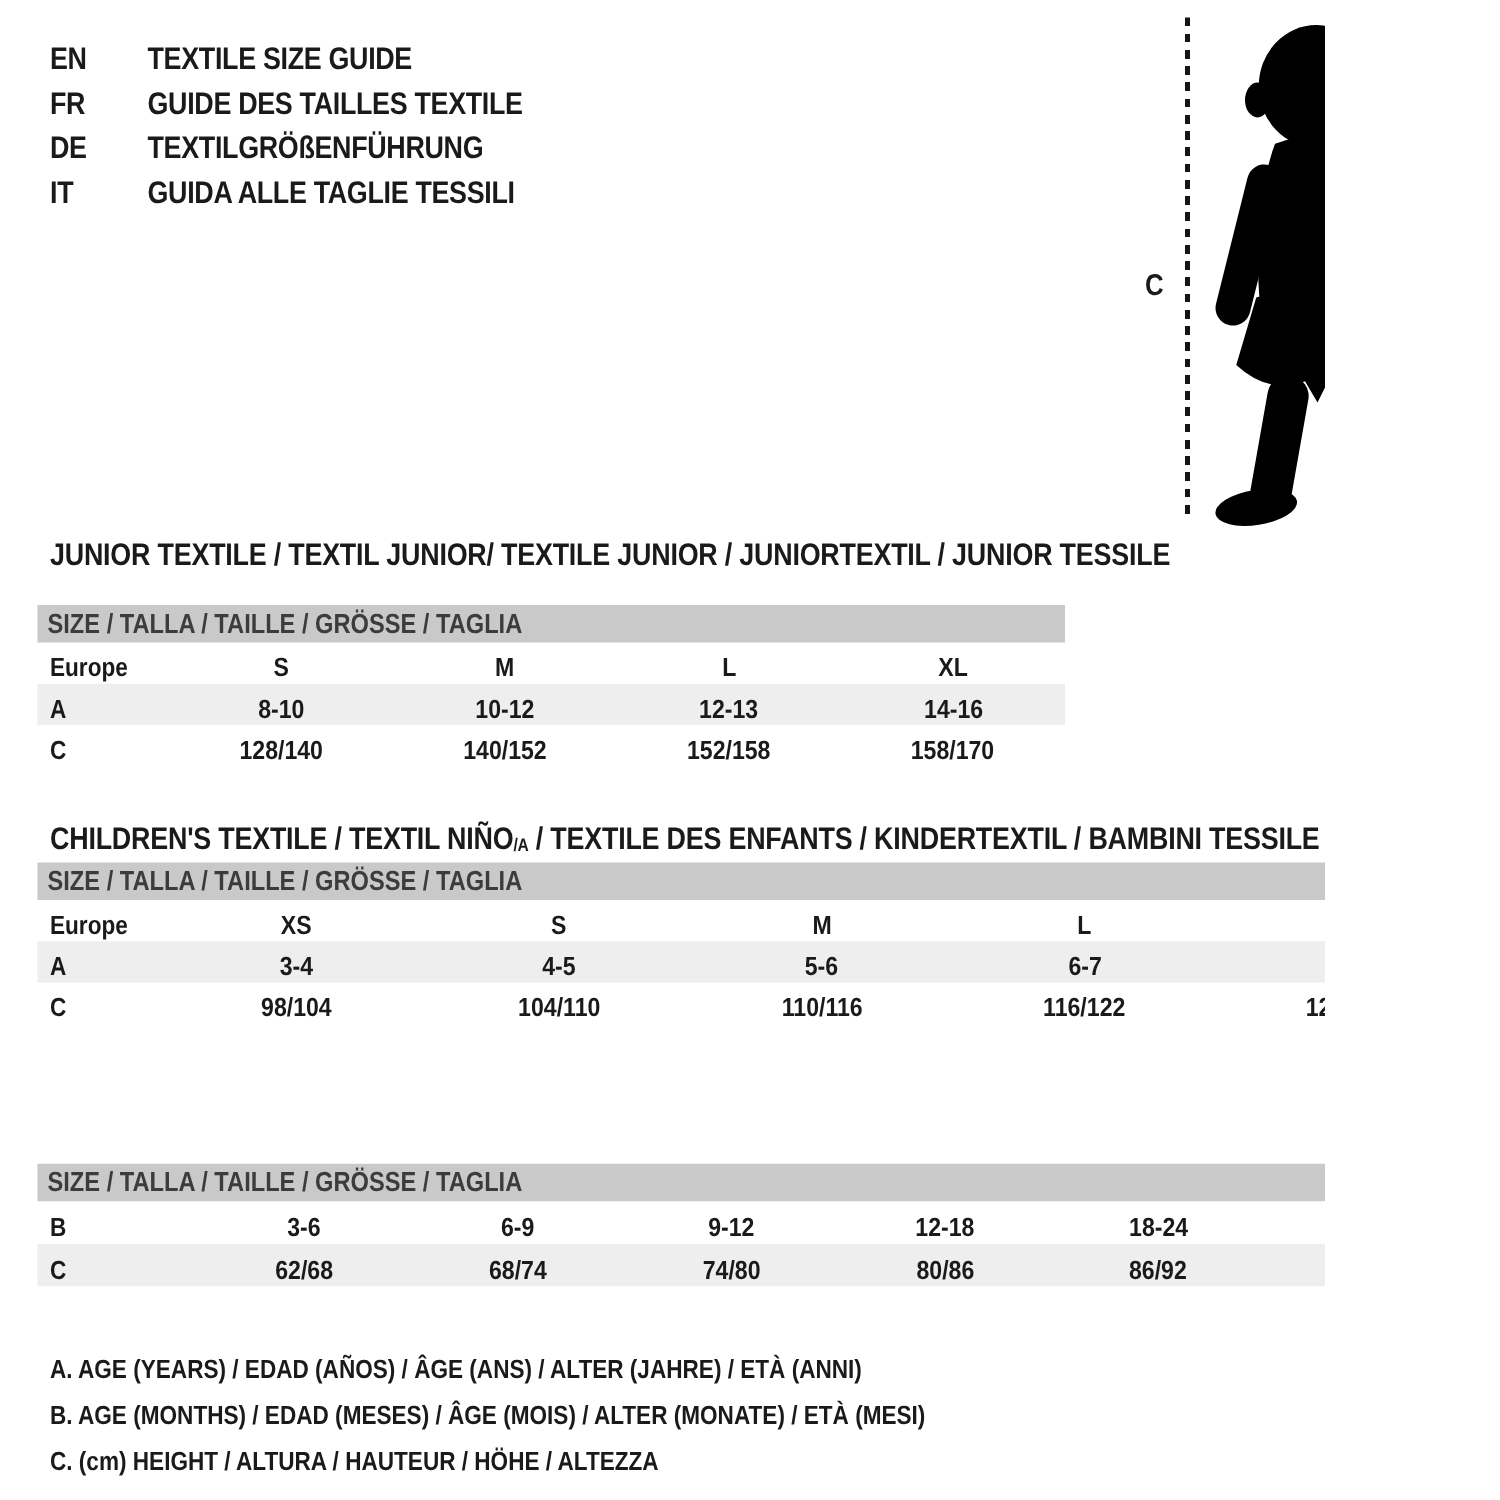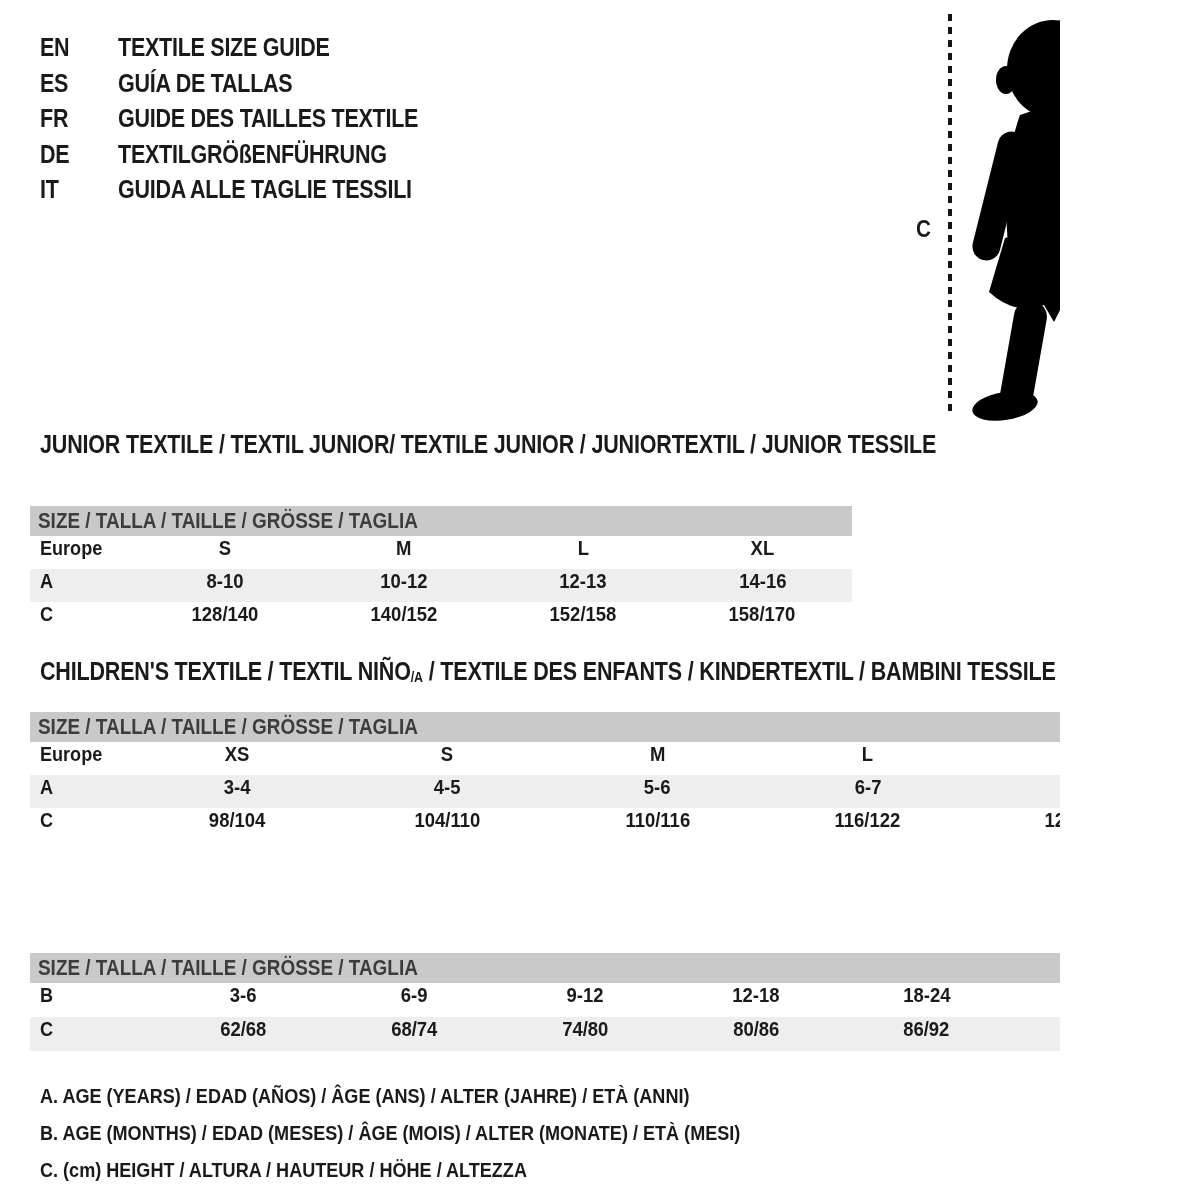--- a/index.html
+++ b/index.html
@@ -33,47 +33,42 @@
   .subsc { font-size:0.58em; position:relative; top:2px; }
   .title-2line .tl { height:37px; display:flex; align-items:center; }
 
   
   .tbl { position:absolute; left:30px; font-size:21px; }
   .tbl-head {
     height:30px; display:flex; align-items:center; padding-left:8px;
     background:var(--table-header-bg, #c9c9c9);
     color:var(--table-header-text, #3c3c3c);
     font-size:22px;
-    margin-top:22px;
   }
-  .tbl-row { display:flex; align-items:flex-start; height:33px; }
+  .tbl-row { display:flex; align-items:flex-end; height:33px; }
   .babies-tbl .tbl-row { height:34px; }
   .row-alt { background:var(--row-alt-bg, #eeeeee); }
   .cell { flex:1 1 0; text-align:center; min-width:0; }
   .cell-label { flex:0 0 105px; box-sizing:border-box; text-align:left; padding-left:10px; }
   .children-tbl .cell-label { flex-basis:102px; }
   .babies-tbl  .cell-label { flex-basis:128px; }
 
   
   .legend { position:absolute; left:40px; top:1077px; font-size:21px; }
   .legend-line { height:37px; display:flex; align-items:center; }
 </style>
 </head>
 <body>
 
 <div class="page">
 
   <div class="lang-header">
     <div class="lang-row">
       <span class="lang-code"><span class="cond">EN</span></span>
       <span class="cond">TEXTILE SIZE GUIDE</span>
-    </div>
-    <div class="lang-row">
-      <span class="lang-code"><span class="cond">ES</span></span>
-      <span class="cond">GUÍA DE TALLAS</span>
     </div>
     <div class="lang-row">
       <span class="lang-code"><span class="cond">FR</span></span>
       <span class="cond">GUIDE DES TAILLES TEXTILE</span>
     </div>
     <div class="lang-row">
       <span class="lang-code"><span class="cond">DE</span></span>
       <span class="cond">TEXTILGRÖßENFÜHRUNG</span>
     </div>
     <div class="lang-row">

